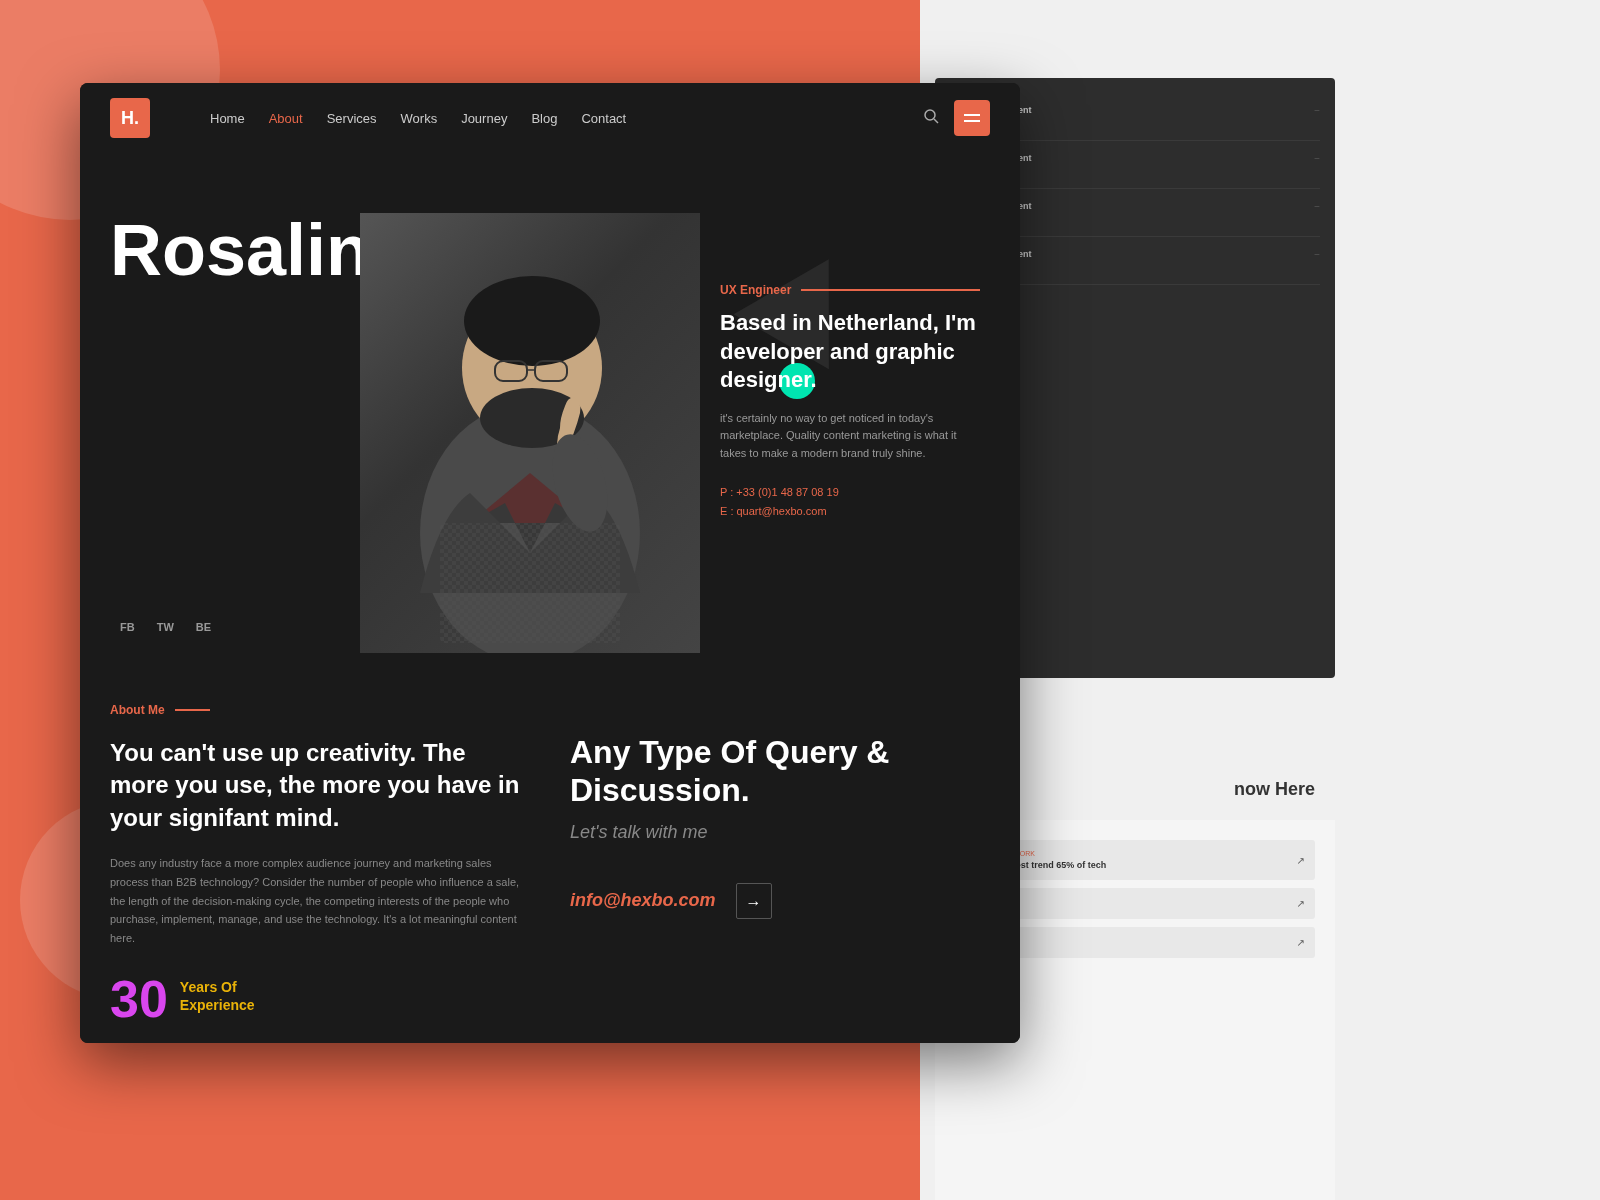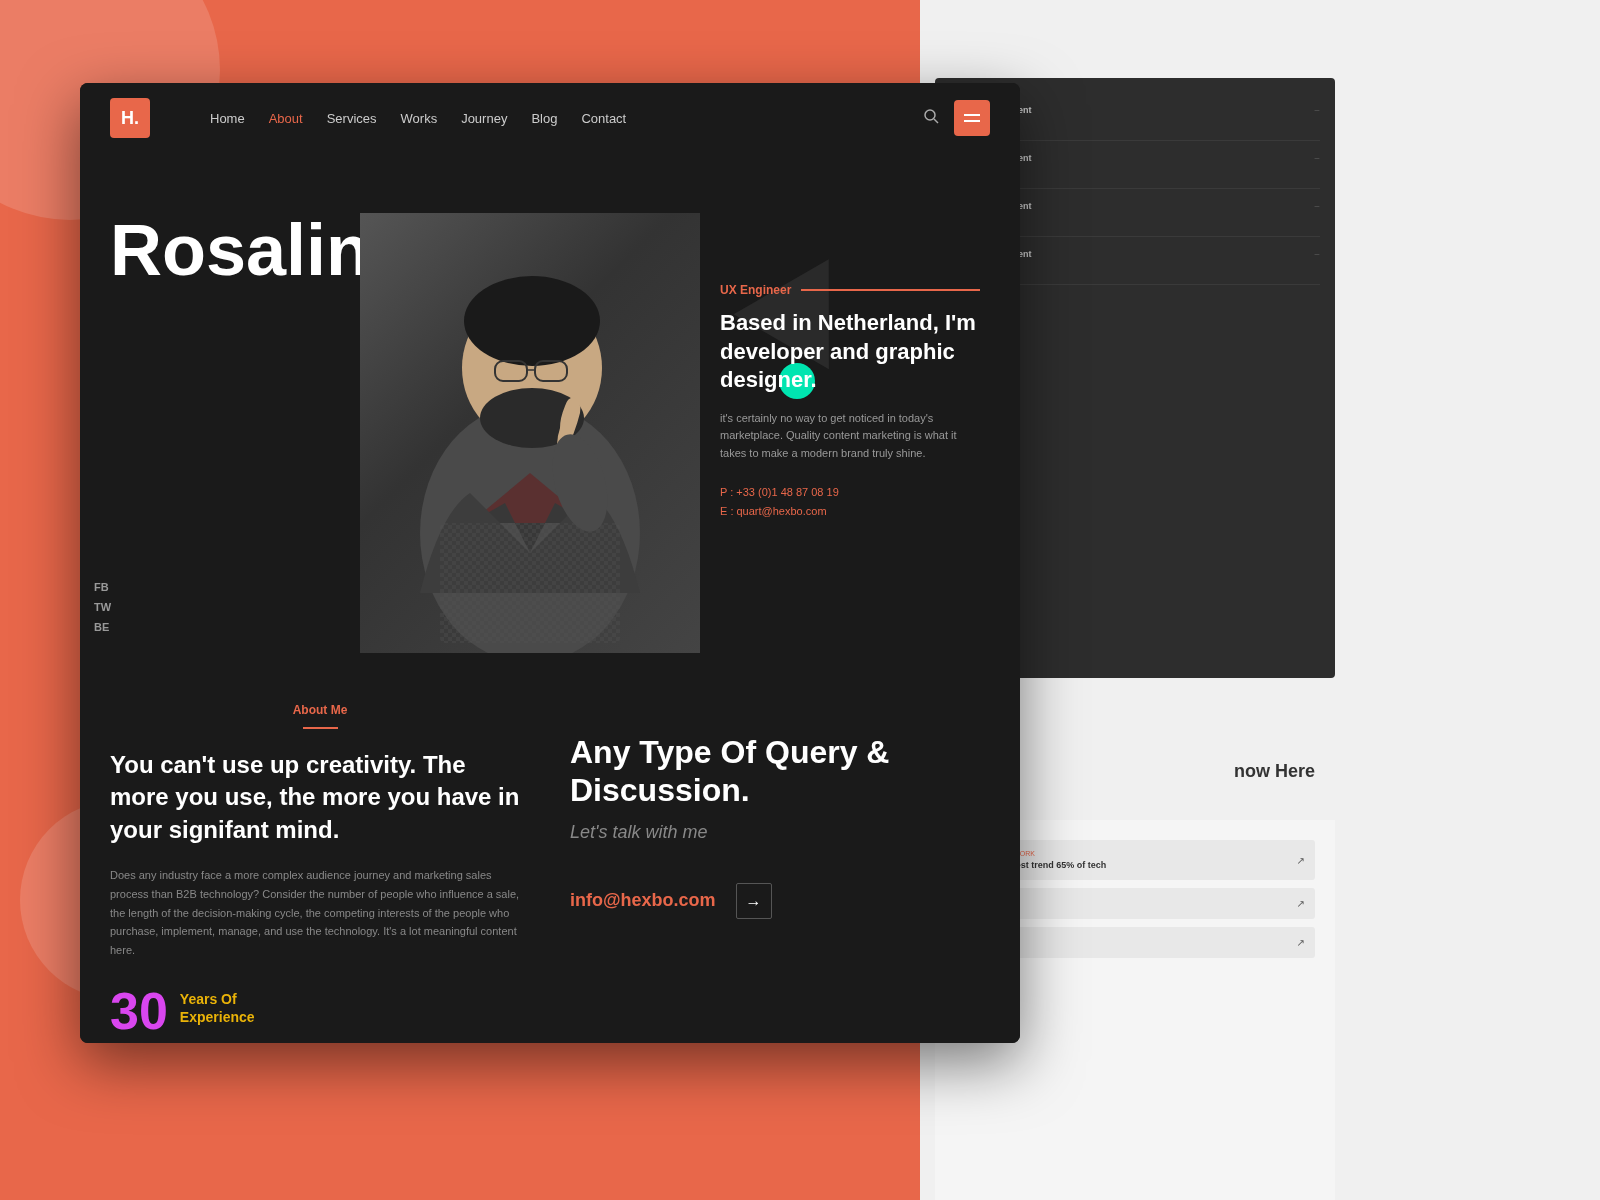--- a/index.html
+++ b/index.html
@@ -238,26 +238,25 @@
 
     .contact-info {
       font-size: 11px;
       color: #E8674A;
       line-height: 1.8;
     }
 
     
     .social-links {
       position: absolute;
-      left: 14px;
+      left: 40px;
       bottom: 20px;
       display: flex;
-      gap: 8px;
+      gap: 22px;
       z-index: 5;
-      flex-direction: column;
     }
 
     .social-link {
       font-size: 11px;
       color: #999;
       text-decoration: none;
       font-weight: 600;
       cursor: pointer;
     }
 
@@ -276,21 +275,20 @@
     .about-right {
       flex: 1;
       padding-top: 30px;
     }
 
     .section-label {
       display: flex;
       align-items: center;
       gap: 10px;
       margin-bottom: 20px;
-      flex-direction: column;
     }
 
     .section-label-text {
       font-size: 12px;
       color: #E8674A;
       font-weight: 600;
     }
 
     .section-label-line {
       width: 35px;
@@ -353,20 +351,21 @@
       display: flex;
       align-items: center;
       gap: 20px;
     }
 
     .email-link {
       font-size: 18px;
       color: #E8674A;
       text-decoration: none;
       font-weight: 600;
+      font-style: italic;
     }
 
     .arrow-right {
       width: 36px;
       height: 36px;
       border: 1px solid #555;
       border-radius: 2px;
       display: flex;
       align-items: center;
       justify-content: center;
@@ -455,21 +454,21 @@
     }
 
     .bottom-card-arrow {
       color: #555;
       font-size: 10px;
     }
 
     
     .know-here {
       position: absolute;
-      bottom: 408px;
+      bottom: 390px;
       right: 265px;
       font-size: 18px;
       font-weight: 900;
       color: #333;
       padding: 10px 20px;
     }
   </style>
 </head>
 <body>
 

